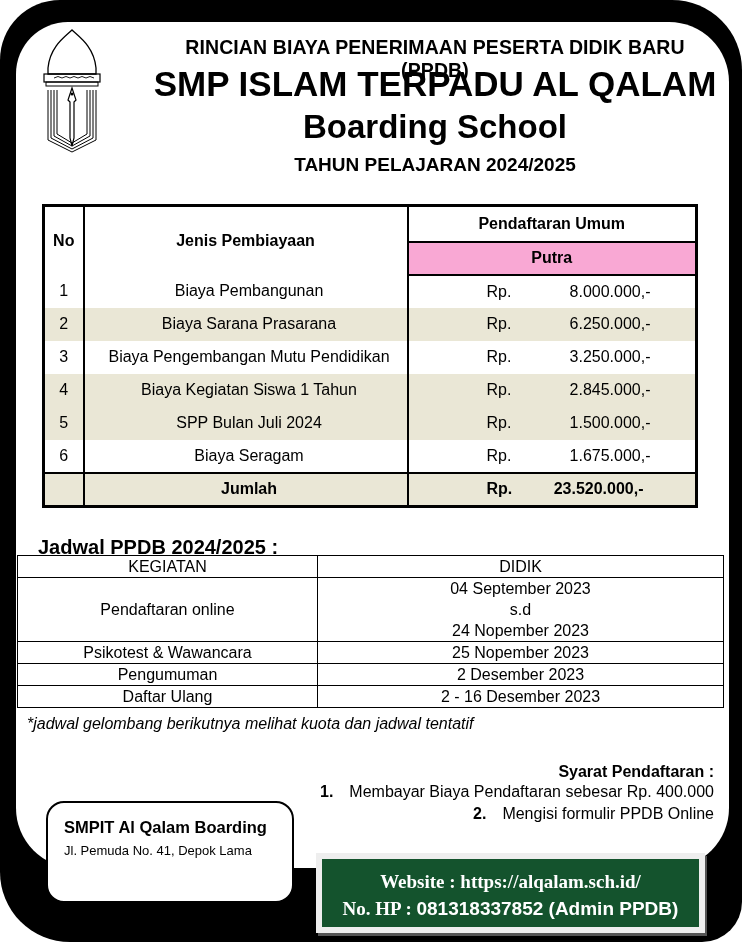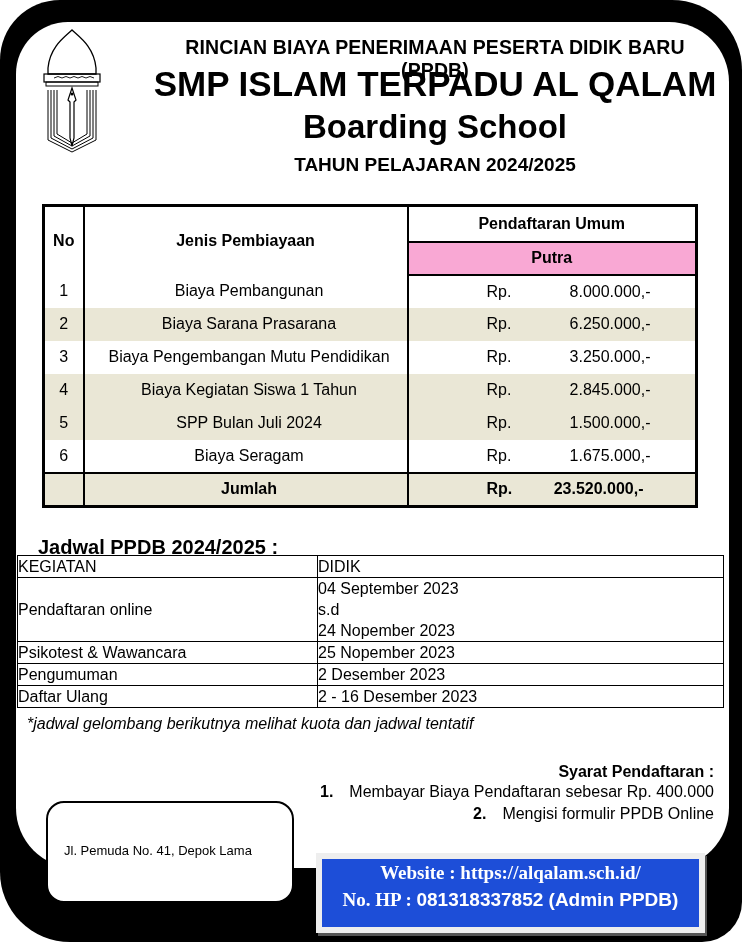--- a/index.html
+++ b/index.html
@@ -53,21 +53,21 @@
   .rp { width: 44px; }
   .val { width: 120px; text-align: right; }
   tr.total .rp { width: 37px; }
 
   
   .jadwal-title { position: absolute; left: 38px; top: 536px; font-size: 20px; font-weight: bold; }
   .jadwal {
     position: absolute; left: 17px; top: 555px; width: 707px;
     border-collapse: collapse; font-size: 16px;
   }
-  .jadwal td { border: 1px solid #000; text-align: left; height: 22px; line-height: 21px; padding: 0; }
+  .jadwal td { border: 1px solid #000; text-align: center; height: 22px; line-height: 21px; padding: 0; }
   .jadwal td.k { width: 300px; }
   .note { position: absolute; left: 27px; top: 715px; font-size: 16px; font-style: italic; }
 
   
   .syarat-title { position: absolute; right: 28px; top: 763px; font-size: 16px; font-weight: bold; }
   .syarat-1 { position: absolute; right: 28px; top: 783px; font-size: 16px; }
   .syarat-2 { position: absolute; right: 28px; top: 805px; font-size: 16px; }
   .num { font-weight: bold; margin-right: 16px; }
 
   
@@ -77,22 +77,22 @@
   }
   .addr-name { position: absolute; left: 16px; top: 15px; font-size: 16.5px; font-weight: bold; }
   .addr-line { position: absolute; left: 16px; top: 40px; font-size: 13px; }
 
   
   .contact {
     position: absolute; left: 316px; top: 853px; width: 389px; height: 80px;
     background: #eeeeee; padding: 6px; box-shadow: 2px 3px 0 #555;
   }
   .contact-inner {
-    width: 100%; height: 100%; background: #1d4ed8; color: #fff;
-    text-align: center; font-weight: bold; font-size: 19px; line-height: 27px;
+    width: 100%; height: 100%; background: #14532d; color: #fff;
+    text-align: center; font-weight: bold; font-size: 19px; padding-top: 9px; line-height: 27px;
   }
   .serif { font-family: "Liberation Serif", "DejaVu Serif", serif; }
 </style>
 </head>
 <body>
 
 <div class="frame"></div>
 <div class="inner-white"></div>
 <div class="inner-white-bottom"></div>
 
@@ -230,20 +230,21 @@
 
 <div class="syarat-title">Syarat Pendaftaran  :</div>
 <div class="syarat-1">
   <span class="num">1.</span><span>Membayar Biaya Pendaftaran sebesar Rp. 400.000</span>
 </div>
 <div class="syarat-2">
   <span class="num">2.</span><span>Mengisi formulir PPDB Online</span>
 </div>
 
 <div class="addr">
+  <div class="addr-name">SMPIT Al Qalam Boarding</div>
   <div class="addr-line">Jl. Pemuda No. 41, Depok Lama</div>
 </div>
 
 <div class="contact">
   <div class="contact-inner">
     <div class="serif">Website : https://alqalam.sch.id/</div>
     <div><span class="serif">No. HP : </span><span>081318337852 (Admin PPDB)</span></div>
   </div>
 </div>
 

